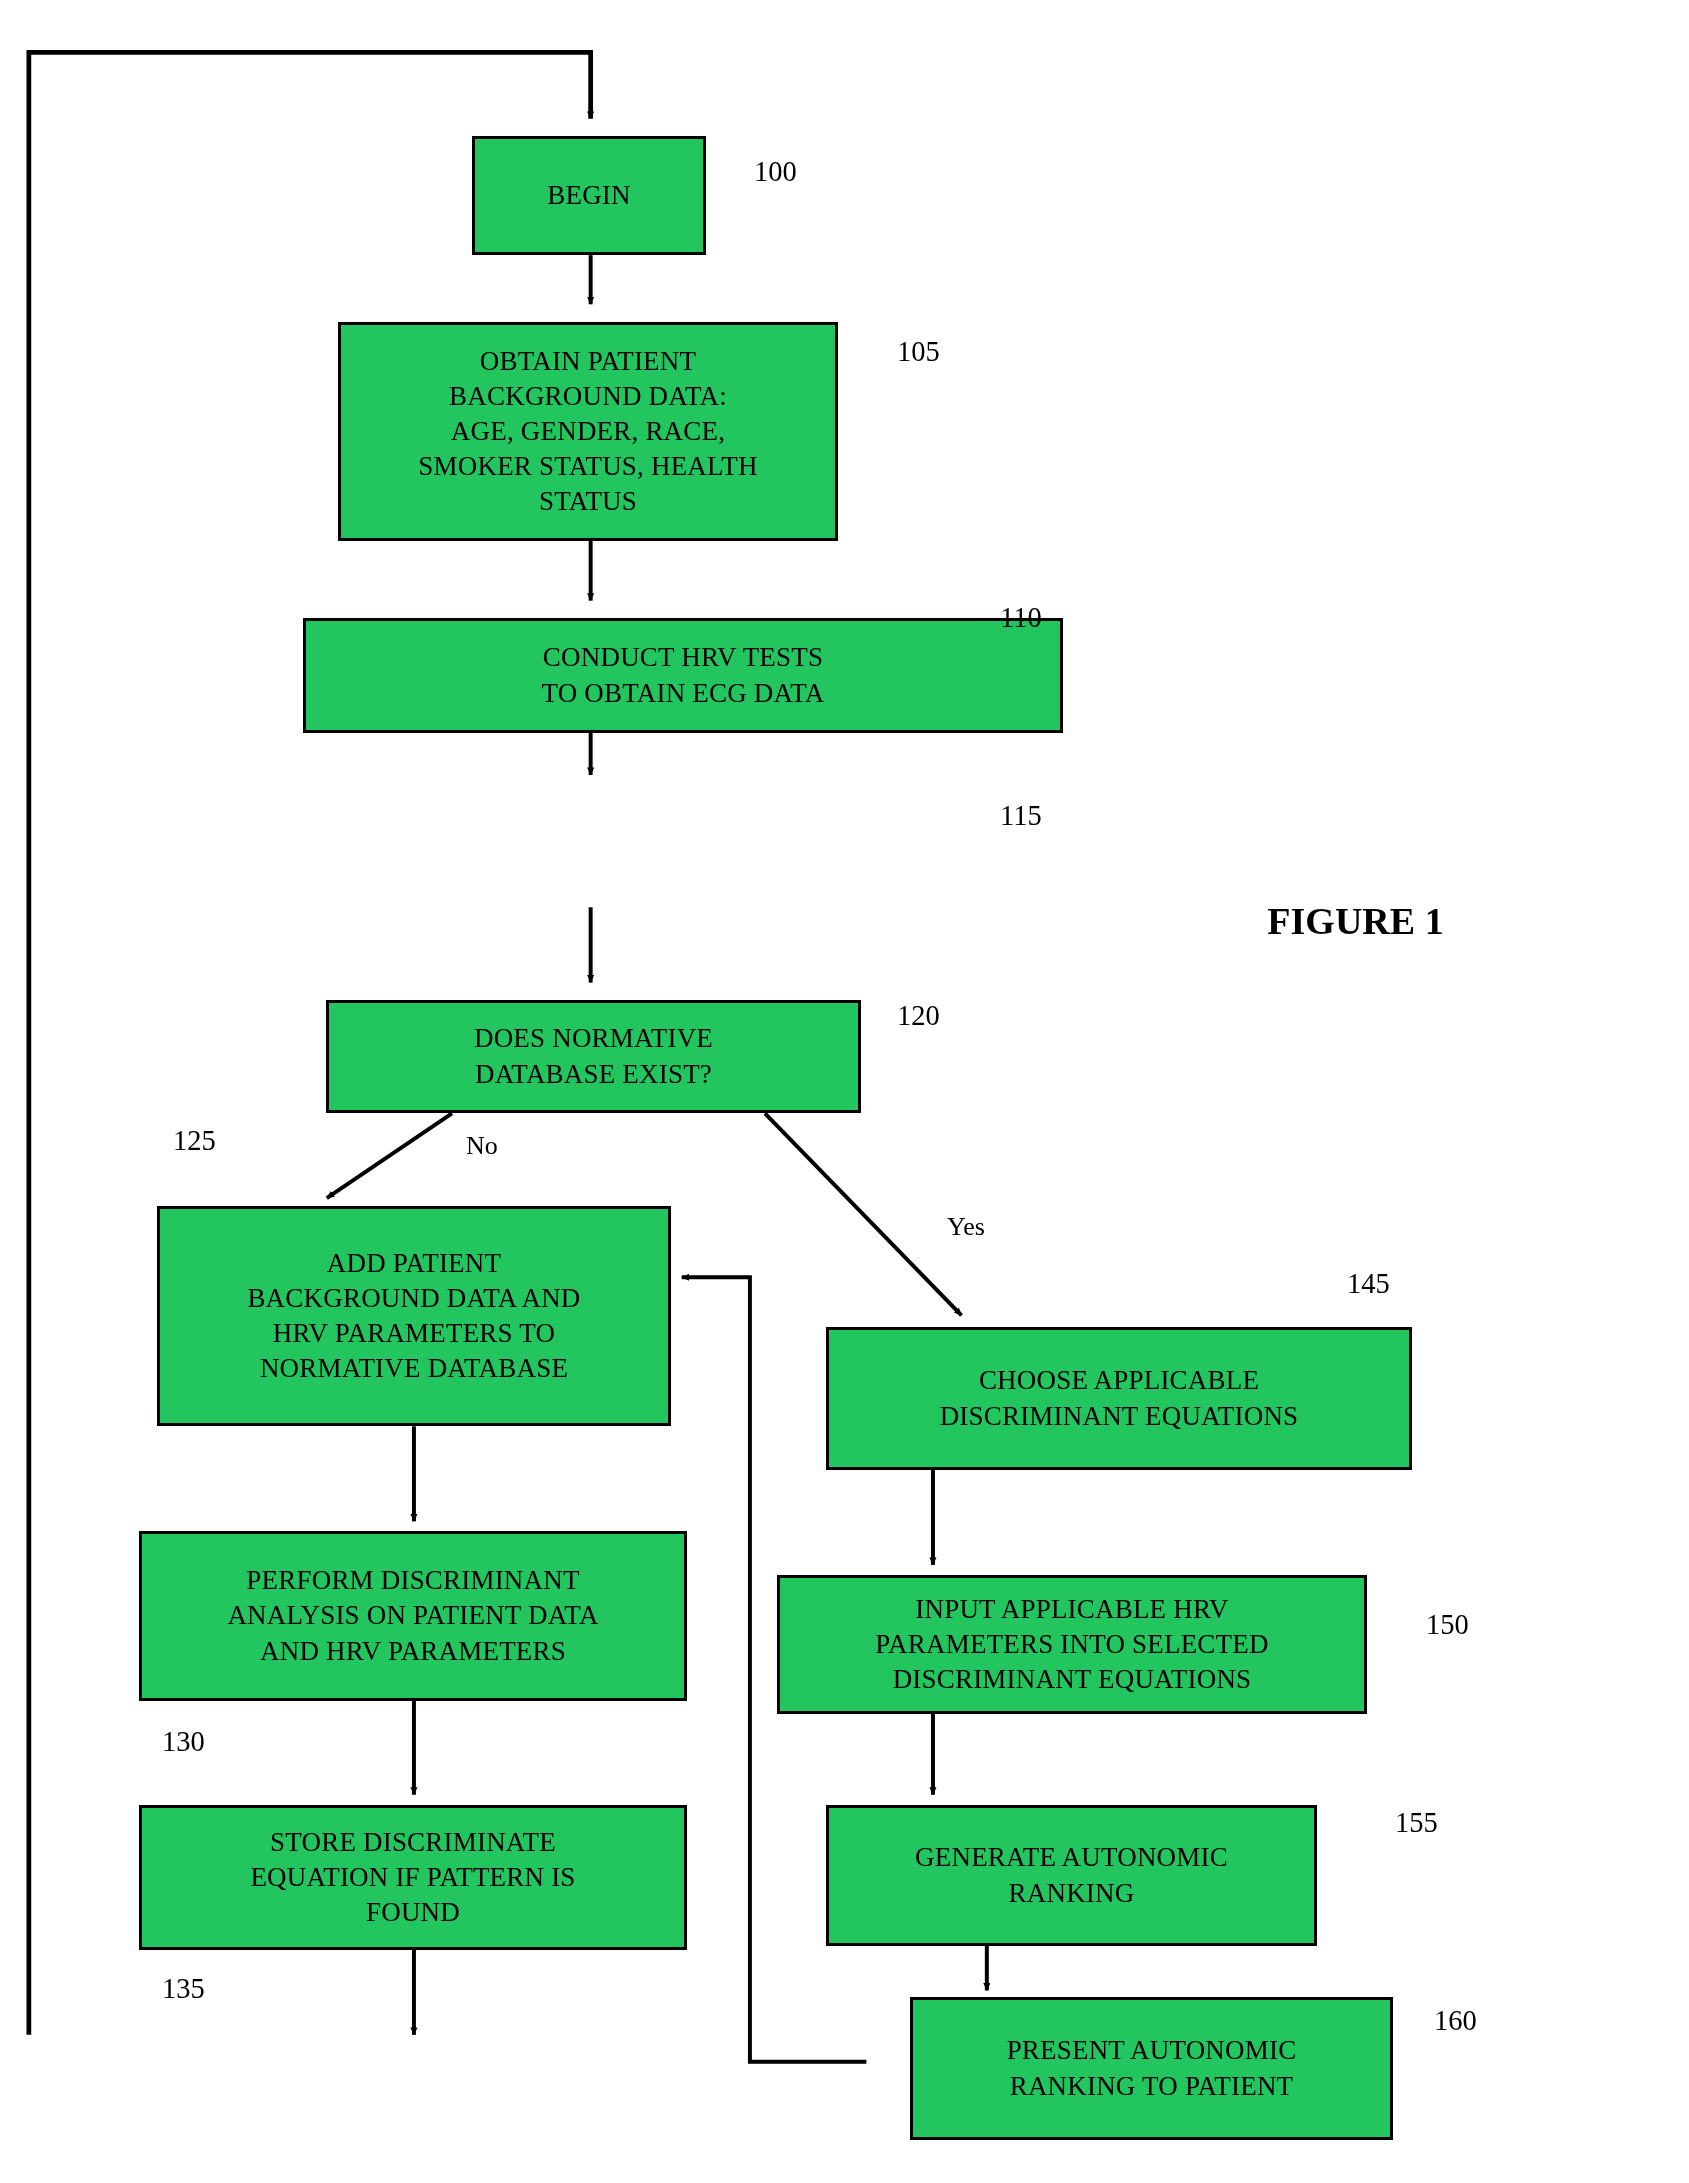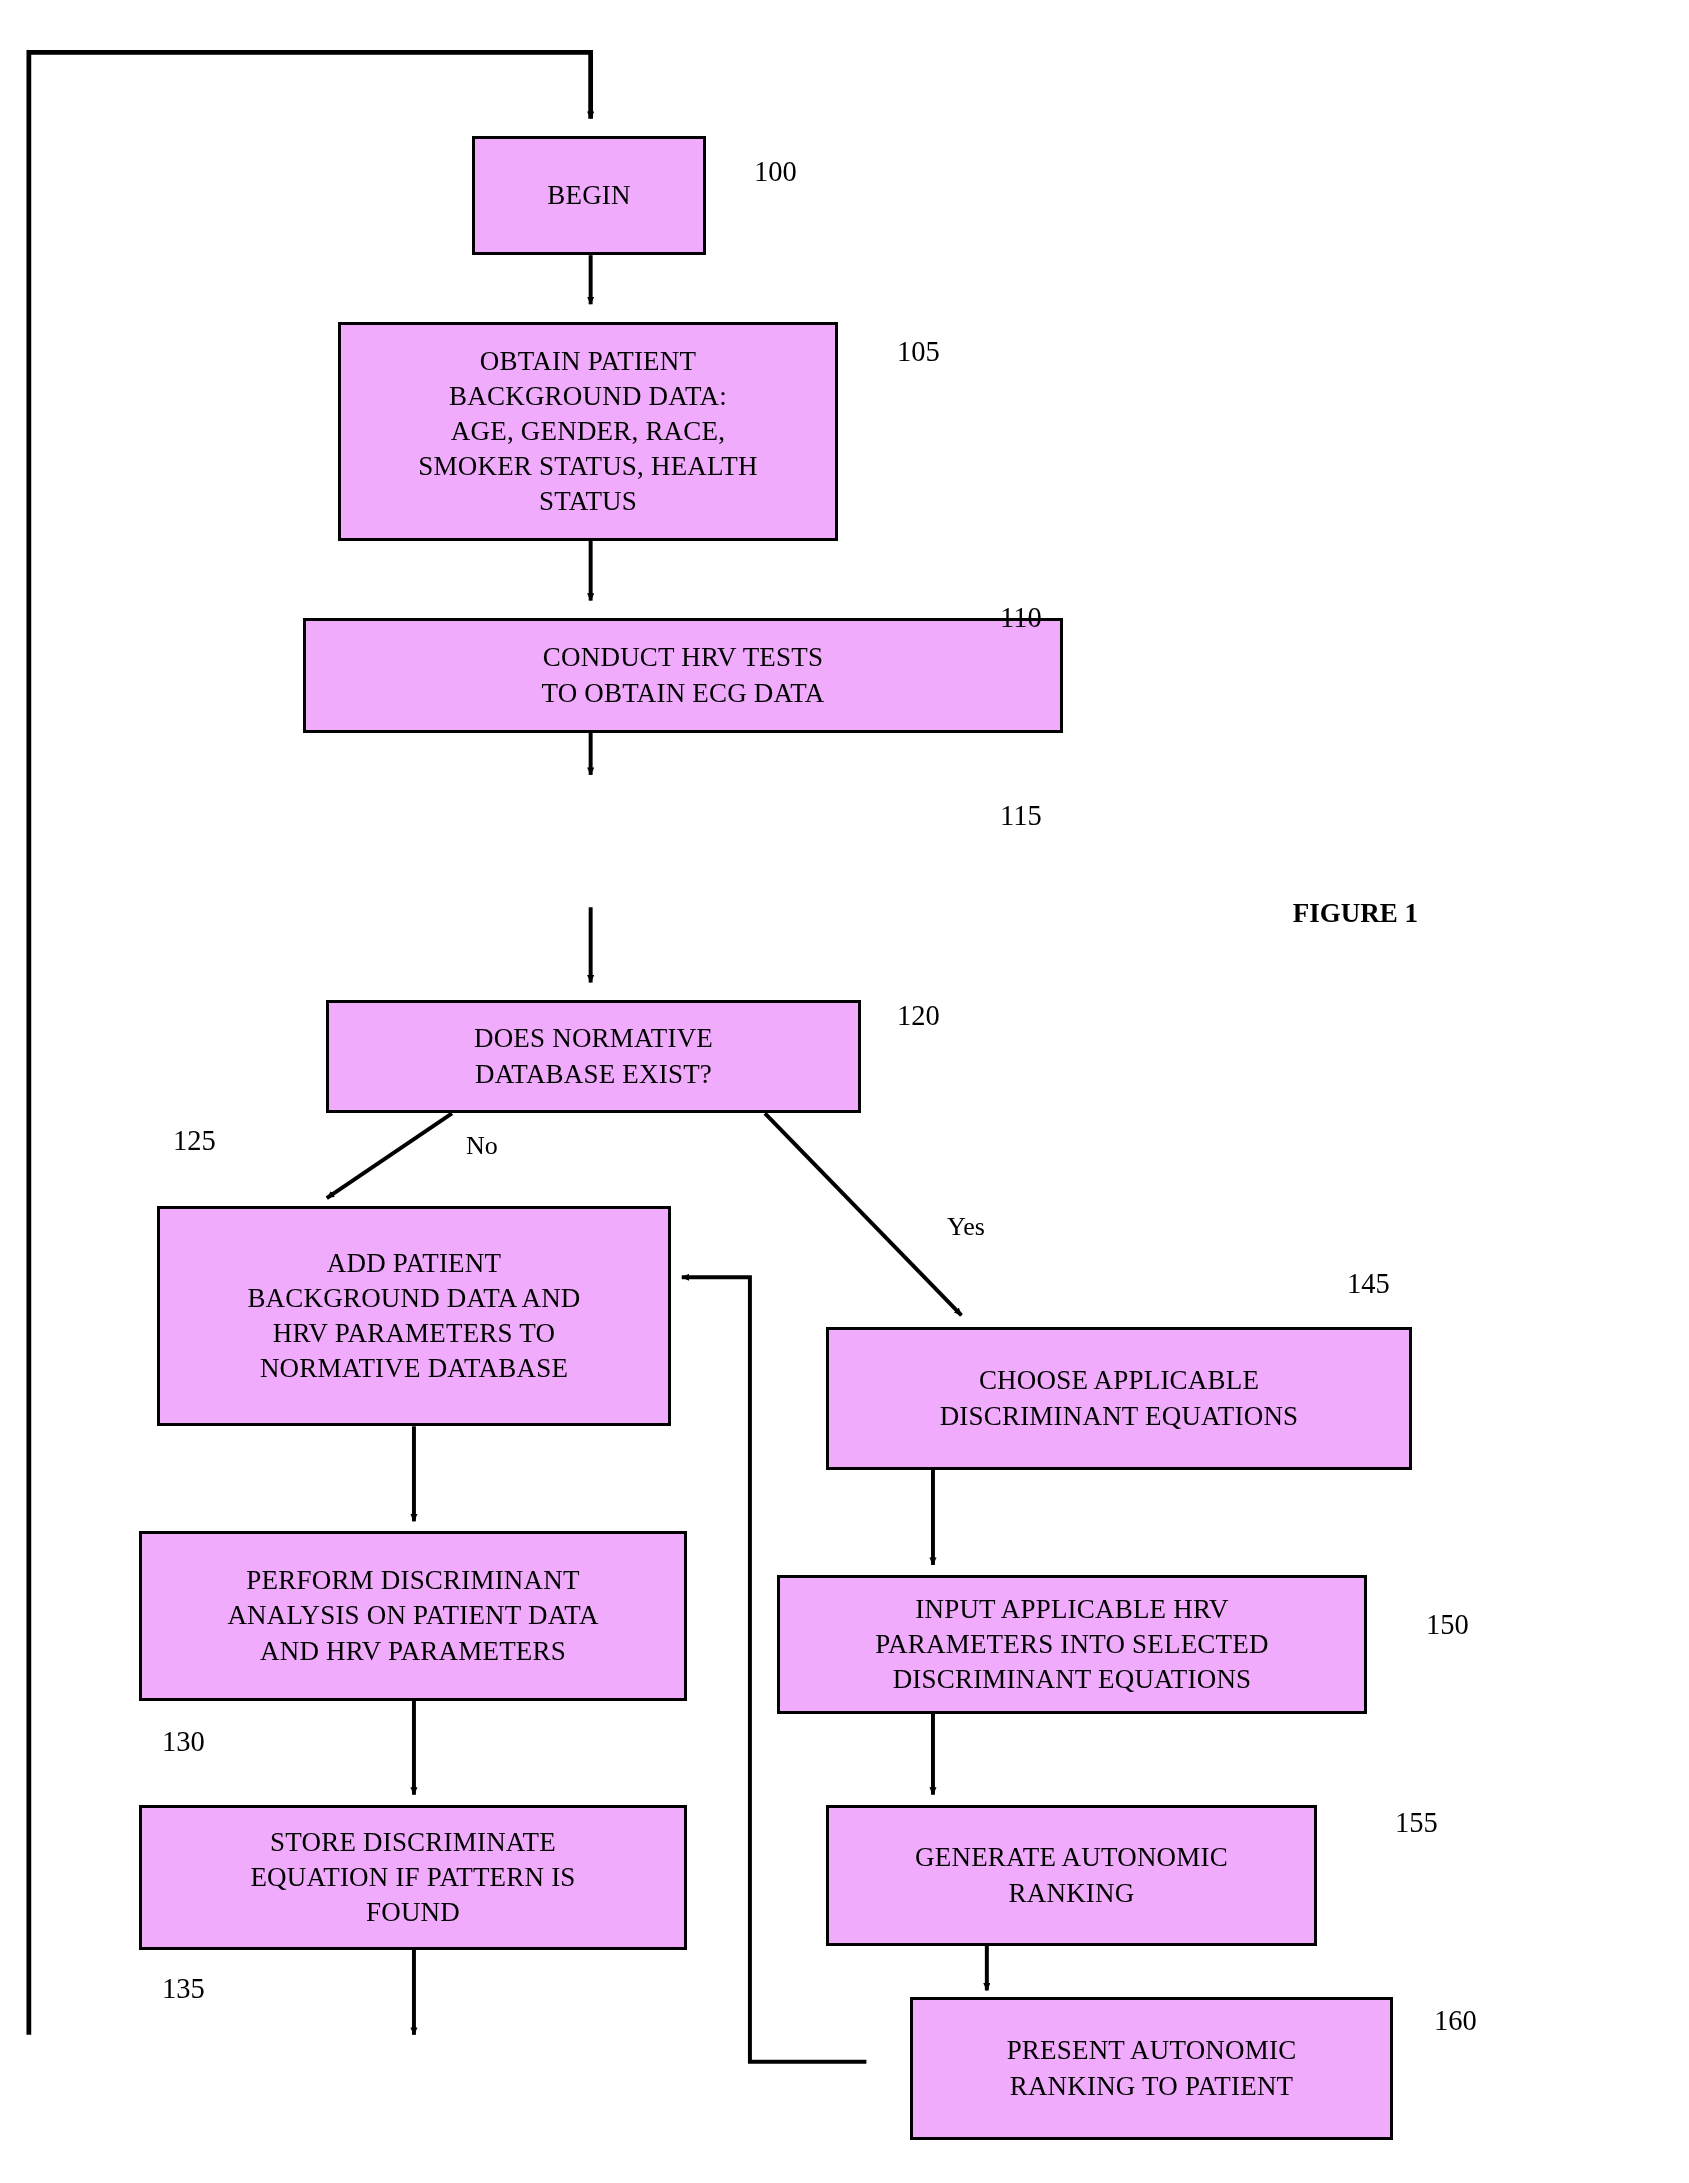--- a/index.html
+++ b/index.html
@@ -23,21 +23,21 @@
   }
   svg.flow-layer {
     position: absolute;
     left: 0; top: 0;
     width: 1690px;
     height: 2183px;
   }
   .node-box {
     position: absolute;
     border: 3.2px solid #000;
-    background: #f0abfc;
+    background: #22c55e;
     box-sizing: border-box;
     display: flex;
     align-items: center;
     justify-content: center;
     text-align: center;
   }
   .node-text {
     font-family: "Liberation Serif", "DejaVu Serif", serif;
     font-size: 27px;
     line-height: 1.30;
@@ -54,21 +54,21 @@
   .branch-label {
     position: absolute;
     font-family: "Liberation Serif", "DejaVu Serif", serif;
     font-size: 26px;
     white-space: nowrap;
   }
   .fig-caption {
     position: absolute;
     font-family: "Liberation Serif", "DejaVu Serif", serif;
     font-weight: bold;
-    font-size: 27px;
+    font-size: 38px;
     white-space: pre-line;
     text-align: center;
     line-height: 1.38;
   }
 </style>
 </head>
 <body>
 
 <div id="figure-root">
 

